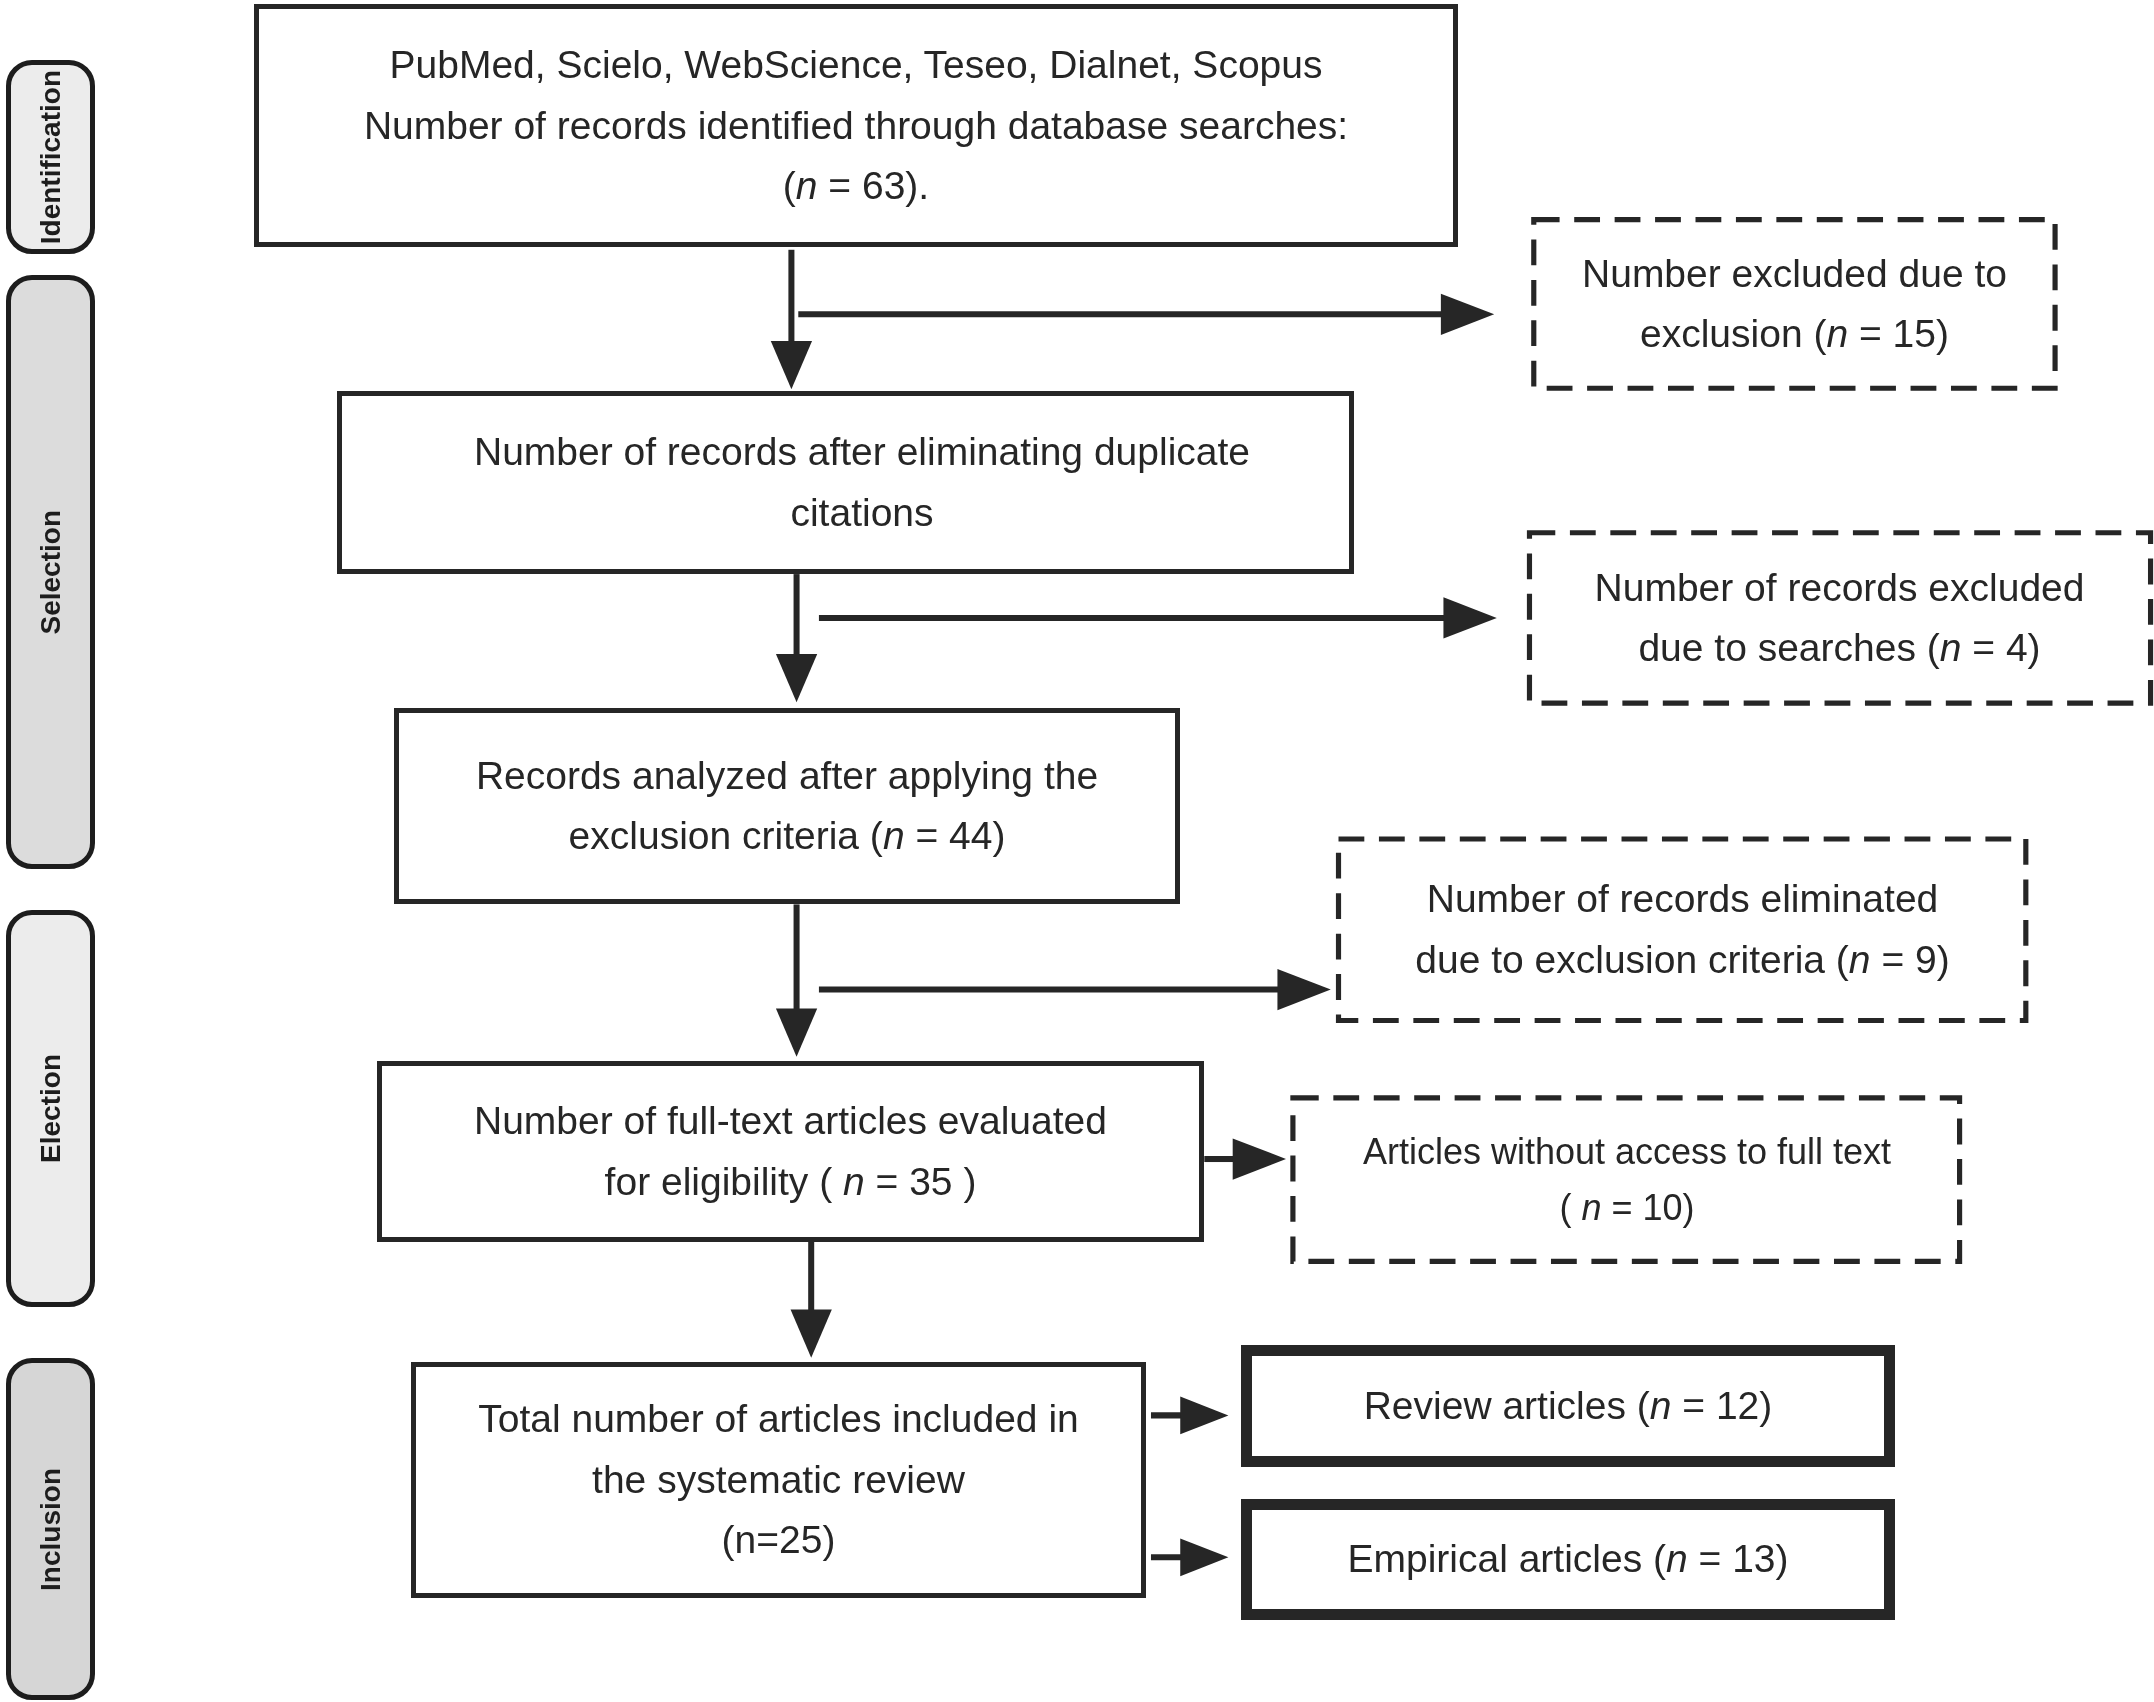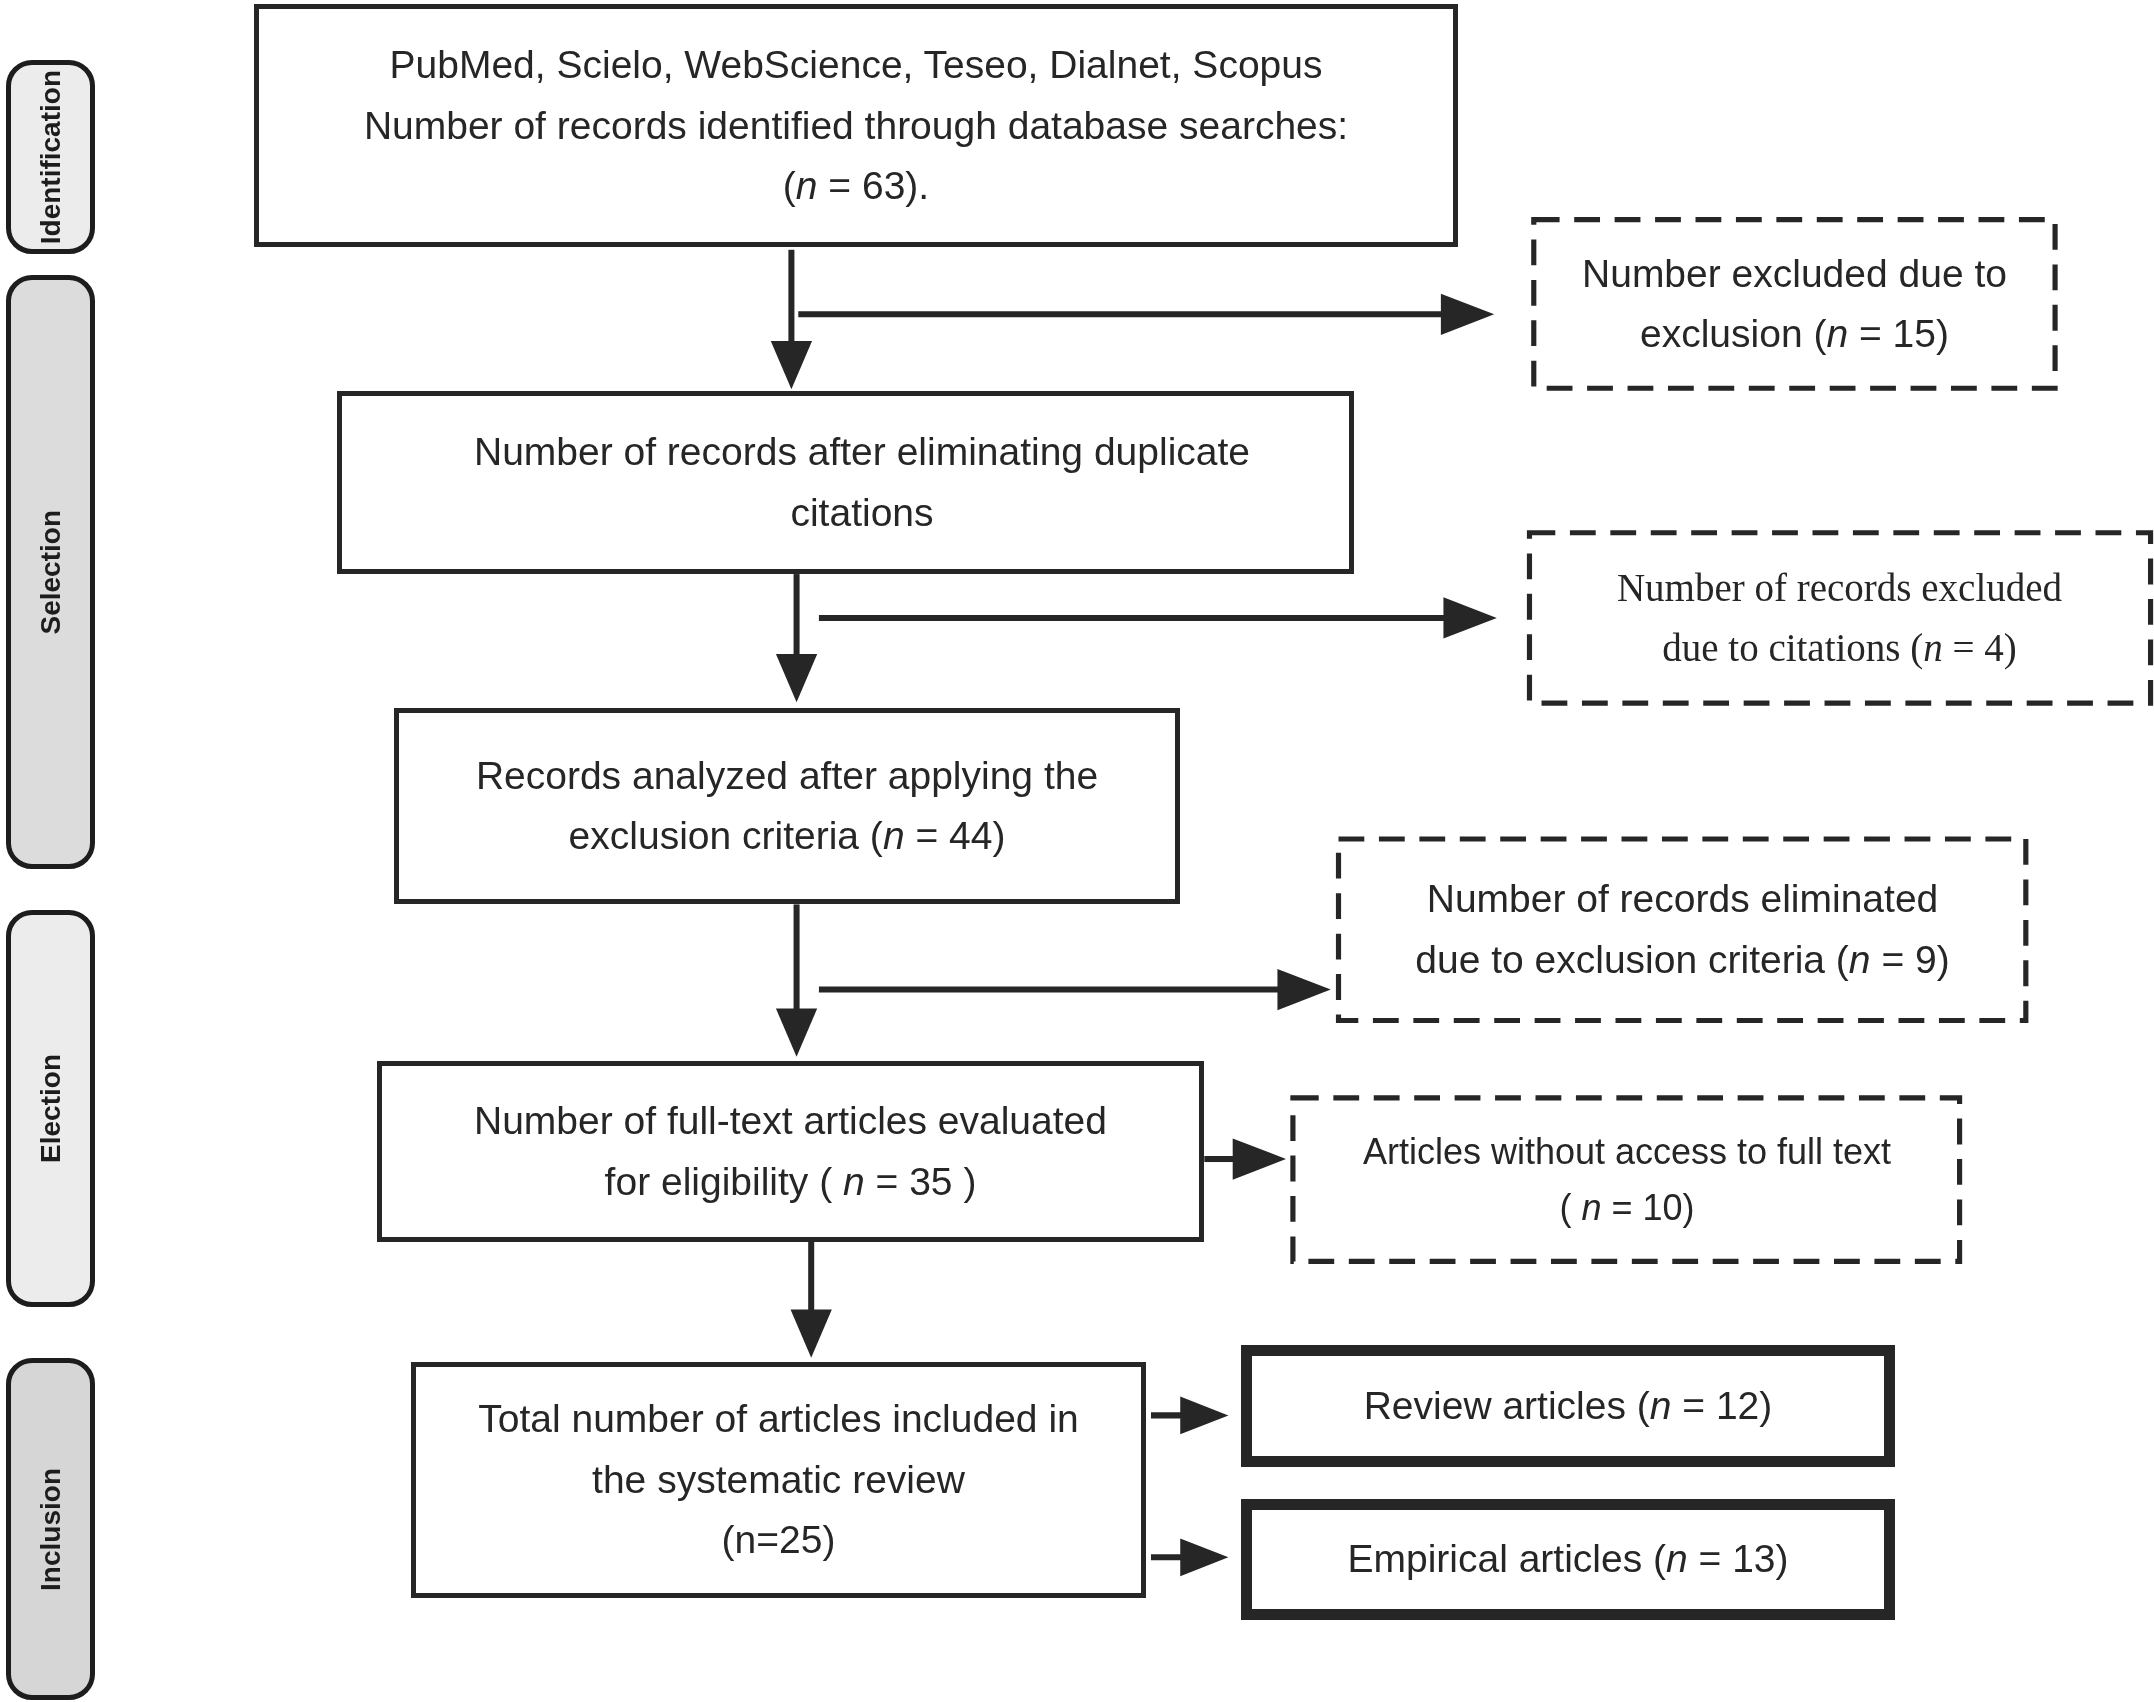--- a/index.html
+++ b/index.html
@@ -55,21 +55,21 @@
   .thick { border: 11.2px solid #262626; background: #ffffff; }
   .dashed-content { background: transparent; }
 
   #box-identified { left: 254px; top: 4.3px;    width: 1204px; height: 243px; }
   #box-after-dup  { left: 337px; top: 391px;  width: 1017px; height: 183px; padding-left: 33px; }
   #box-analyzed   { left: 394px; top: 708px;  width: 786px;  height: 196px; }
   #box-fulltext   { left: 377px; top: 1061px; width: 827px;  height: 181px; }
   #box-total      { left: 411px; top: 1362px; width: 735px;  height: 236px; }
 
   #dbox-dup       { left: 1531px; top: 217px;  width: 527px; height: 174px; }
-  #dbox-dup2      { left: 1527px; top: 530px;  width: 625px; height: 176px; font-family: Liberation Serif, serif; }
+  #dbox-dup2      { left: 1527px; top: 530px;  width: 625px; height: 176px; }
   #dbox-excl      { left: 1336px; top: 836px;  width: 693px; height: 187px; }
   #dbox-noaccess  { left: 1291px; top: 1095px; width: 672px; height: 169px; font-size: 36px; }
 
   #tbox-review    { left: 1241px; top: 1345px; width: 654px; height: 122px; }
   #tbox-empirical { left: 1241px; top: 1499px; width: 654px; height: 121px; }
 </style>
 </head>
 <body>
 
 <svg id="connectors" viewBox="0 0 2504 1979" xmlns="http://www.w3.org/2000/svg">
@@ -162,21 +162,21 @@
   <div class="line"><span>(n=25)</span></div>
 </div>
 
 <div class="box dashed-content" id="dbox-dup">
   <div class="line"><span>Number excluded due to</span></div>
   <div class="line"><span>exclusion (</span><span class="it">n</span><span> = 15)</span></div>
 </div>
 
 <div class="box dashed-content" id="dbox-dup2">
   <div class="line"><span>Number of records excluded</span></div>
-  <div class="line"><span>due to citations (</span><span class="it">n</span><span> = 4)</span></div>
+  <div class="line"><span>due to searches (</span><span class="it">n</span><span> = 4)</span></div>
 </div>
 
 <div class="box dashed-content" id="dbox-excl">
   <div class="line"><span>Number of records eliminated</span></div>
   <div class="line"><span>due to exclusion criteria (</span><span class="it">n</span><span> = 9)</span></div>
 </div>
 
 <div class="box dashed-content" id="dbox-noaccess">
   <div class="line"><span>Articles without access to full text</span></div>
   <div class="line"><span>( </span><span class="it">n</span><span> = 10)</span></div>

